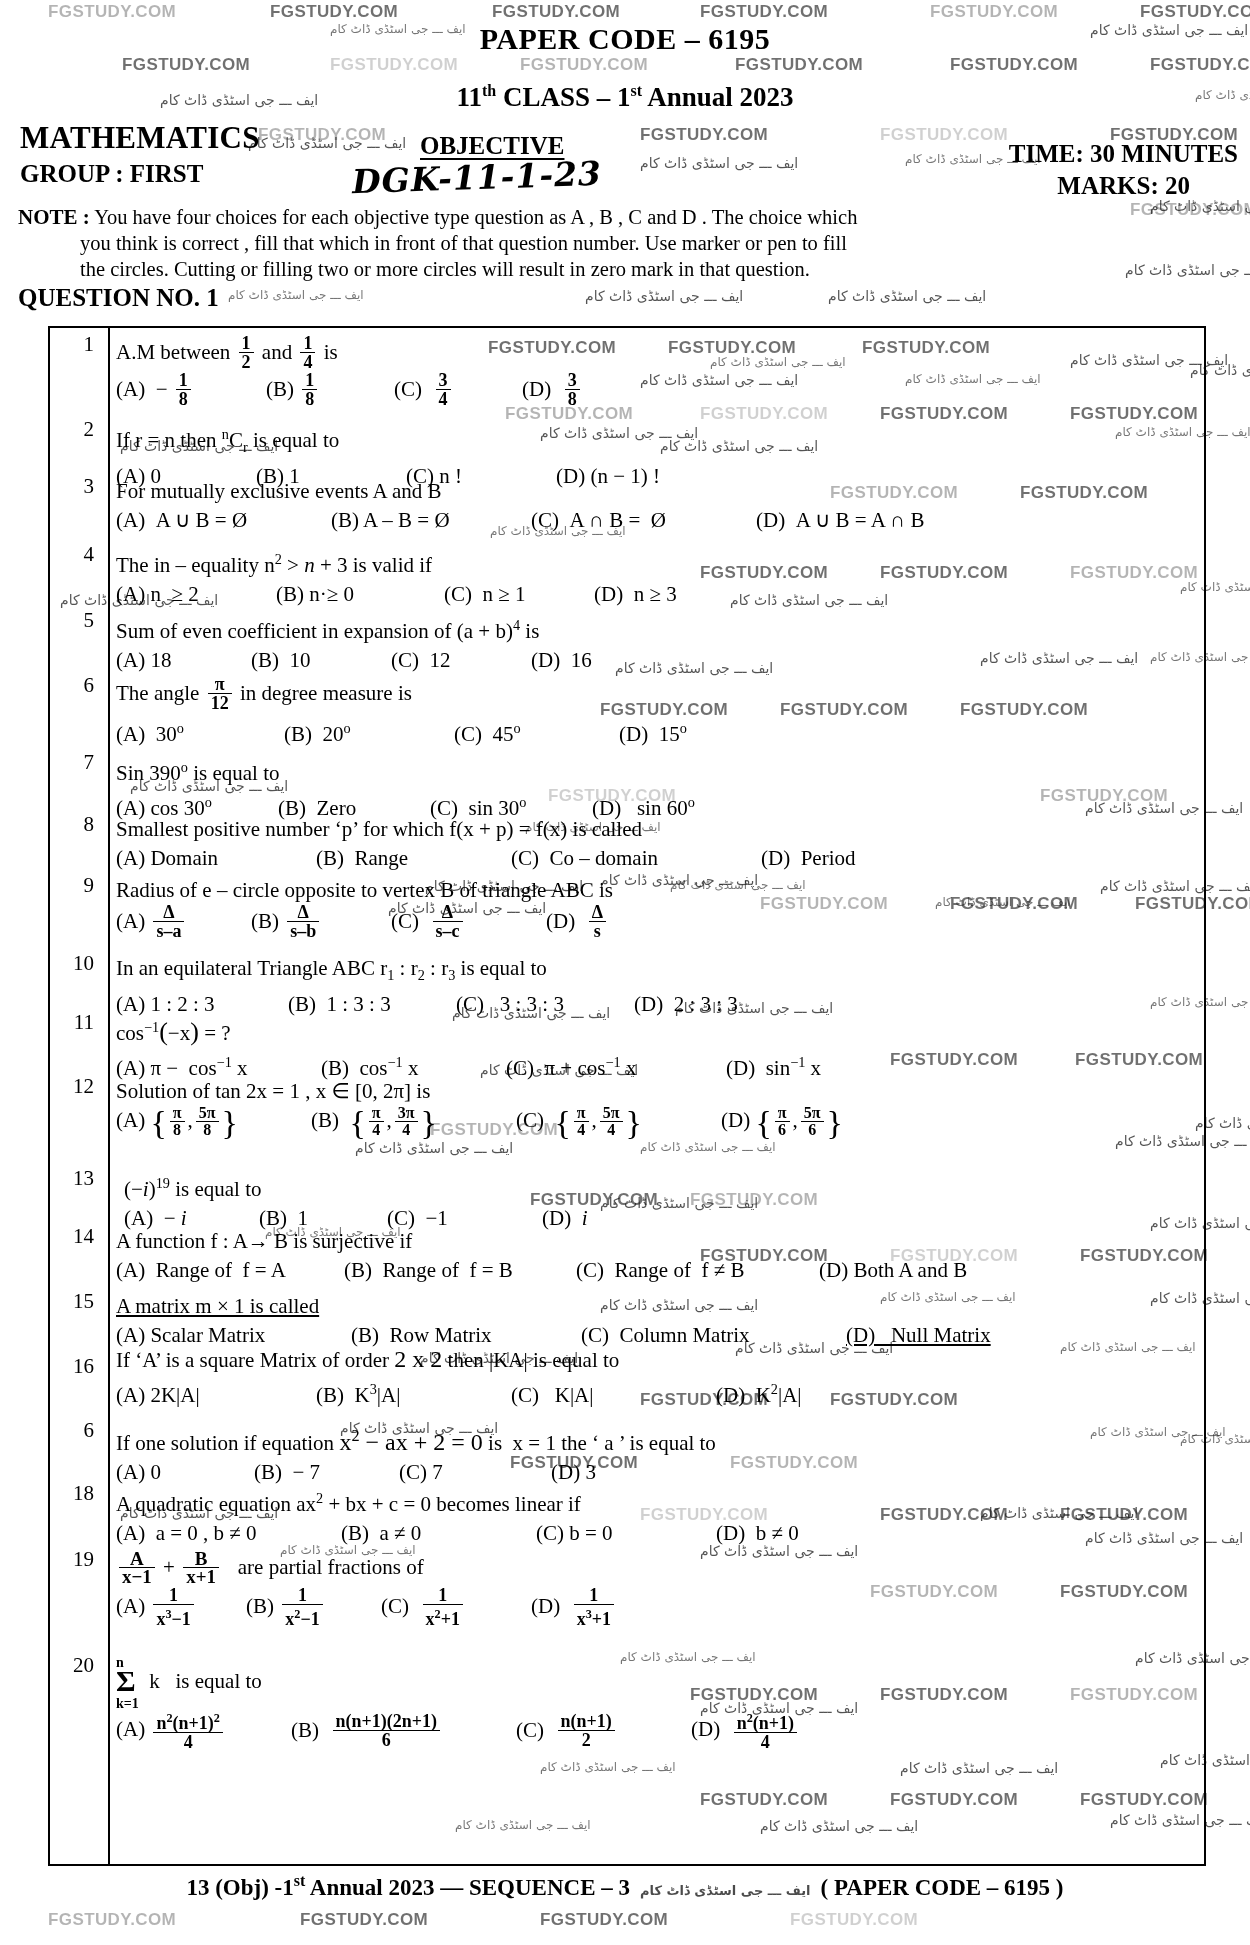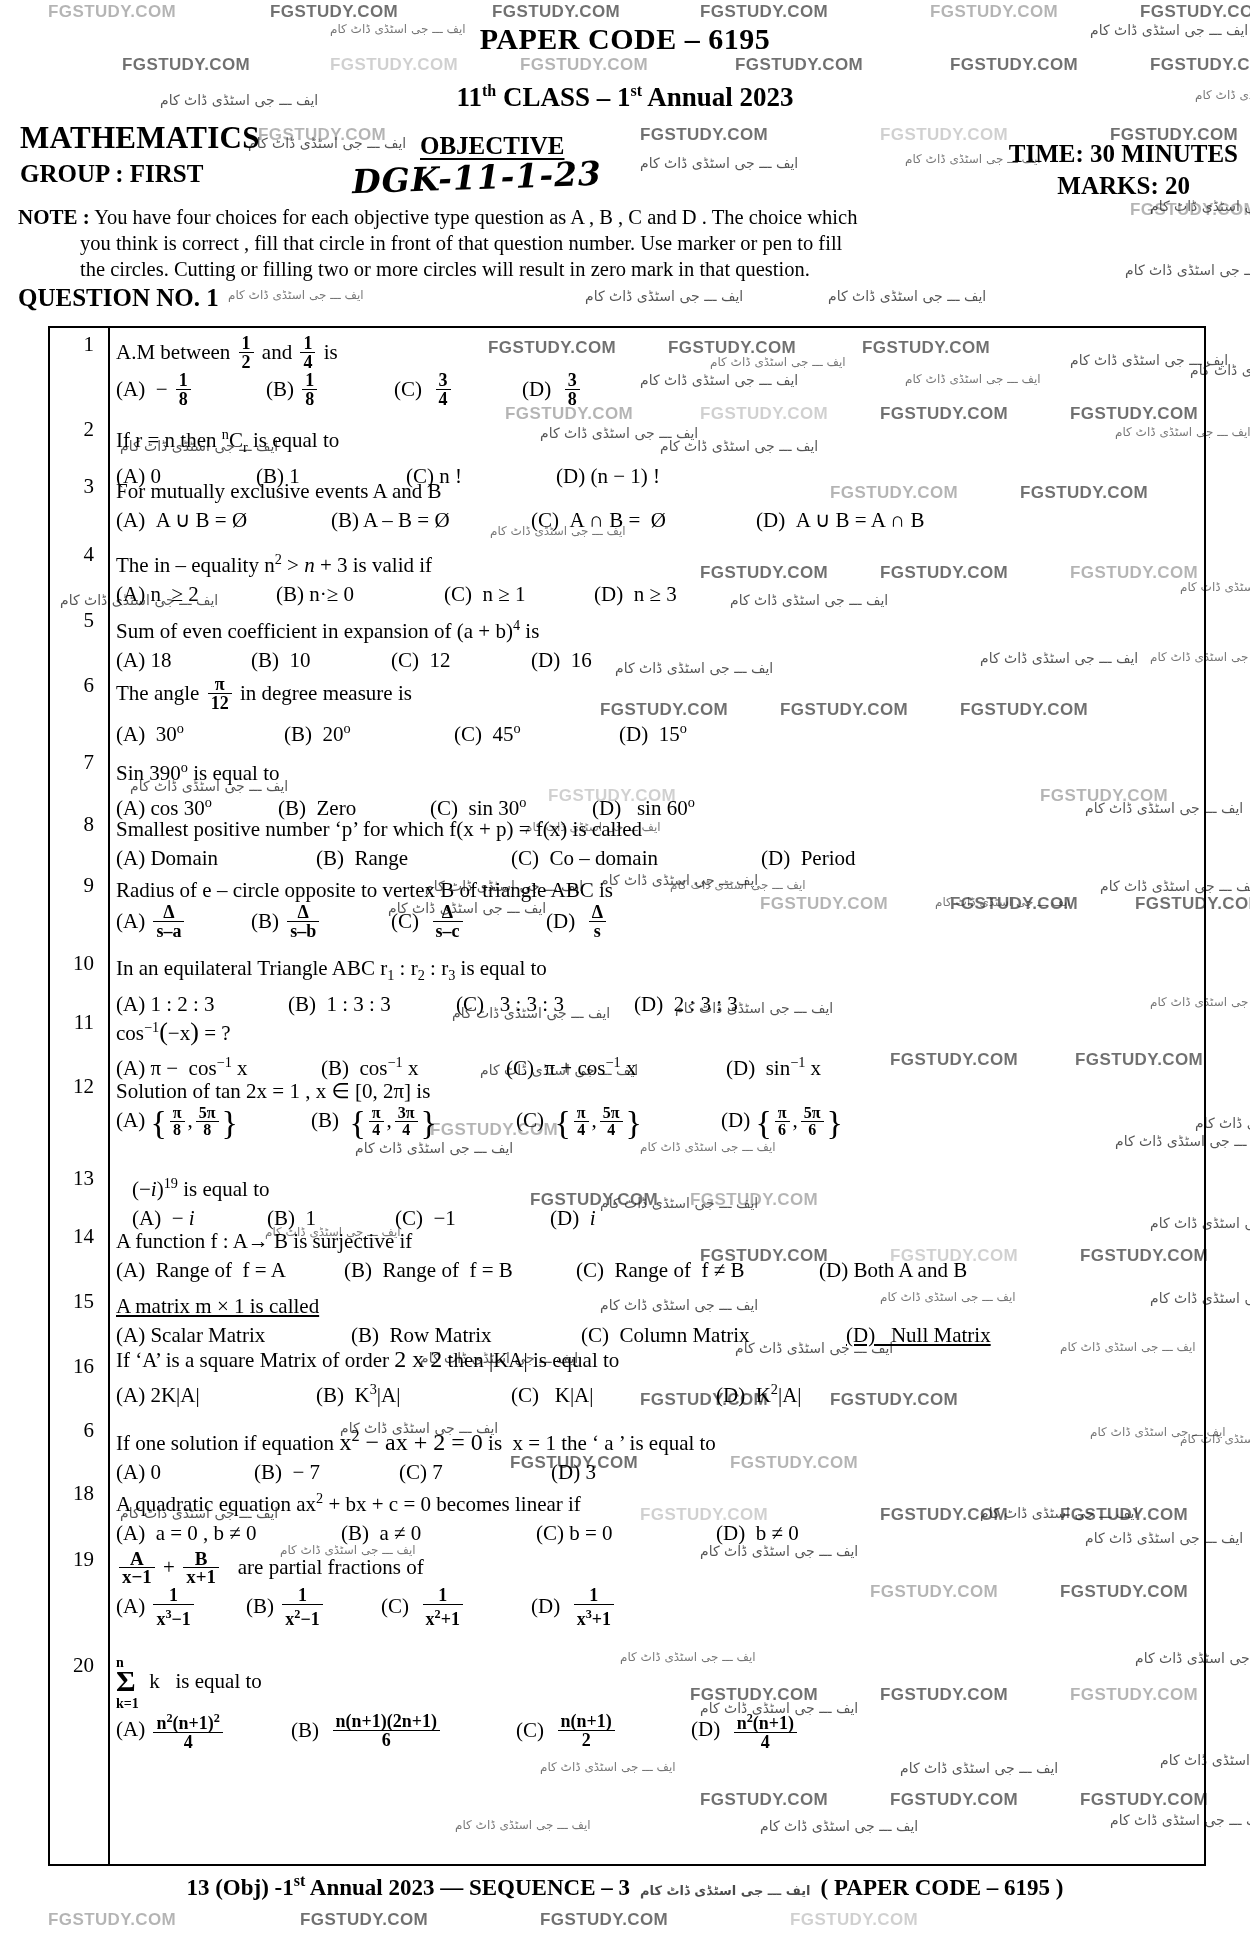--- a/index.html
+++ b/index.html
@@ -276,21 +276,21 @@
   <div class="hdr subject">MATHEMATICS</div>
   <div class="hdr group">GROUP :  FIRST</div>
   <div class="hdr objective">OBJECTIVE</div>
   <div class="hdr handwrite">DGK-11-1-23</div>
   <div class="hdr time">TIME: 30 MINUTES</div>
   <div class="hdr marks">MARKS: 20</div>
 
   <div class="note">
     <b>NOTE :</b>
     <span>You have four choices for each objective type question as A , B , C and D . The choice which</span>
-    <span class="l2">you think is correct , fill that circle in front of that question number. Use marker or pen to fill</span>
+    <span class="l2">you think is correct , fill that which in front of that question number. Use marker or pen to fill</span>
     <span class="l2">the circles. Cutting or filling two or more circles will result in zero mark in that question.</span>
   </div>
 
   <div class="qno">QUESTION NO. 1</div>
 
   <div class="tbl">
     <div class="numcol">
         <div class="num" style="top: 4px;">1</div>
         <div class="num" style="top: 89px;">2</div>
         <div class="num" style="top: 146px;">3</div>
@@ -354,21 +354,21 @@
           <div class="opts"><span style="display:inline-block;width:172px">(A) 1 : 2 : 3</span><span style="display:inline-block;width:168px">(B) &nbsp;1 : 3 : 3</span><span style="display:inline-block;width:178px">(C) &nbsp;&nbsp;3 : 3 : 3</span><span>(D) &nbsp;2 : 3 : 3</span></div>
         </div>
         <div class="row" style="position: absolute; top: 684px; left: 0px;">
           <div class="stem">cos<sup>−1</sup><span style="font-size:26px">(</span>−x<span style="font-size:26px">)</span> = ?</div>
           <div class="opts"><span style="display:inline-block;width:205px">(A) π − &nbsp;cos<sup>−1</sup> x</span><span style="display:inline-block;width:185px">(B) &nbsp;cos<sup>−1</sup> x</span><span style="display:inline-block;width:220px">(C) &nbsp;π + cos<sup>−1</sup> x</span><span>(D) &nbsp;sin<sup>−1</sup> x</span></div>
         </div>
         <div class="row" style="position: absolute; top: 748px; left: 0px;">
           <div class="stem">Solution of  tan 2x = 1 , x ∈ [0, 2π] is</div>
           <div class="opts"><span style="display:inline-block;width:195px">(A) <span class="brc">{</span><span class="fr sm"><span class="n">π</span><span class="d">8</span></span>,<span class="fr sm"><span class="n">5π</span><span class="d">8</span></span><span class="brc">}</span></span><span style="display:inline-block;width:205px">(B) &nbsp;<span class="brc">{</span><span class="fr sm"><span class="n">π</span><span class="d">4</span></span>,<span class="fr sm"><span class="n">3π</span><span class="d">4</span></span><span class="brc">}</span></span><span style="display:inline-block;width:205px">(C) &nbsp;<span class="brc">{</span><span class="fr sm"><span class="n">π</span><span class="d">4</span></span>,<span class="fr sm"><span class="n">5π</span><span class="d">4</span></span><span class="brc">}</span></span><span>(D) <span class="brc">{</span><span class="fr sm"><span class="n">π</span><span class="d">6</span></span>,<span class="fr sm"><span class="n">5π</span><span class="d">6</span></span><span class="brc">}</span></span></div>
         </div>
-        <div class="row" style="position: absolute; top: 840px; left: 16px;">
+        <div class="row" style="position: absolute; top: 840px; left: 8px;">
           <div class="stem">(−<span class="it">i</span>)<sup>19</sup>  is equal to</div>
           <div class="opts"><span style="display:inline-block;width:135px">(A) &nbsp;− <span class="it">i</span></span><span style="display:inline-block;width:128px">(B) &nbsp;1</span><span style="display:inline-block;width:155px">(C) &nbsp;−1</span><span>(D) &nbsp;<span class="it">i</span></span></div>
         </div>
         <div class="row" style="position: absolute; top: 898px; left: 0px;">
           <div class="stem">A function  f : A→ B is surjective if</div>
           <div class="opts"><span style="display:inline-block;width:228px">(A) &nbsp;Range of &nbsp;f = A</span><span style="display:inline-block;width:232px">(B) &nbsp;Range of &nbsp;f = B</span><span style="display:inline-block;width:243px">(C) &nbsp;Range of &nbsp;f ≠ B</span><span>(D) Both A and B</span></div>
         </div>
         <div class="row" style="position: absolute; top: 963px; left: 0px; text-decoration: underline;">
           <div class="stem">A matrix  m × 1  is called</div>
           <div class="opts"><span style="display:inline-block;width:235px">(A) Scalar Matrix</span><span style="display:inline-block;width:230px">(B) &nbsp;Row Matrix</span><span style="display:inline-block;width:265px">(C) &nbsp;Column Matrix</span><span>(D) &nbsp;&nbsp;Null Matrix</span></div>

